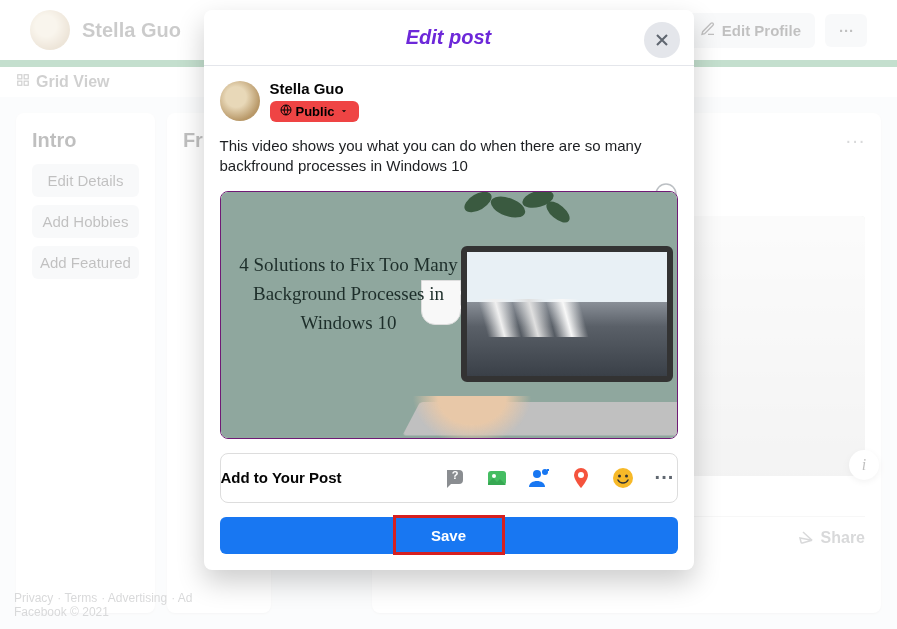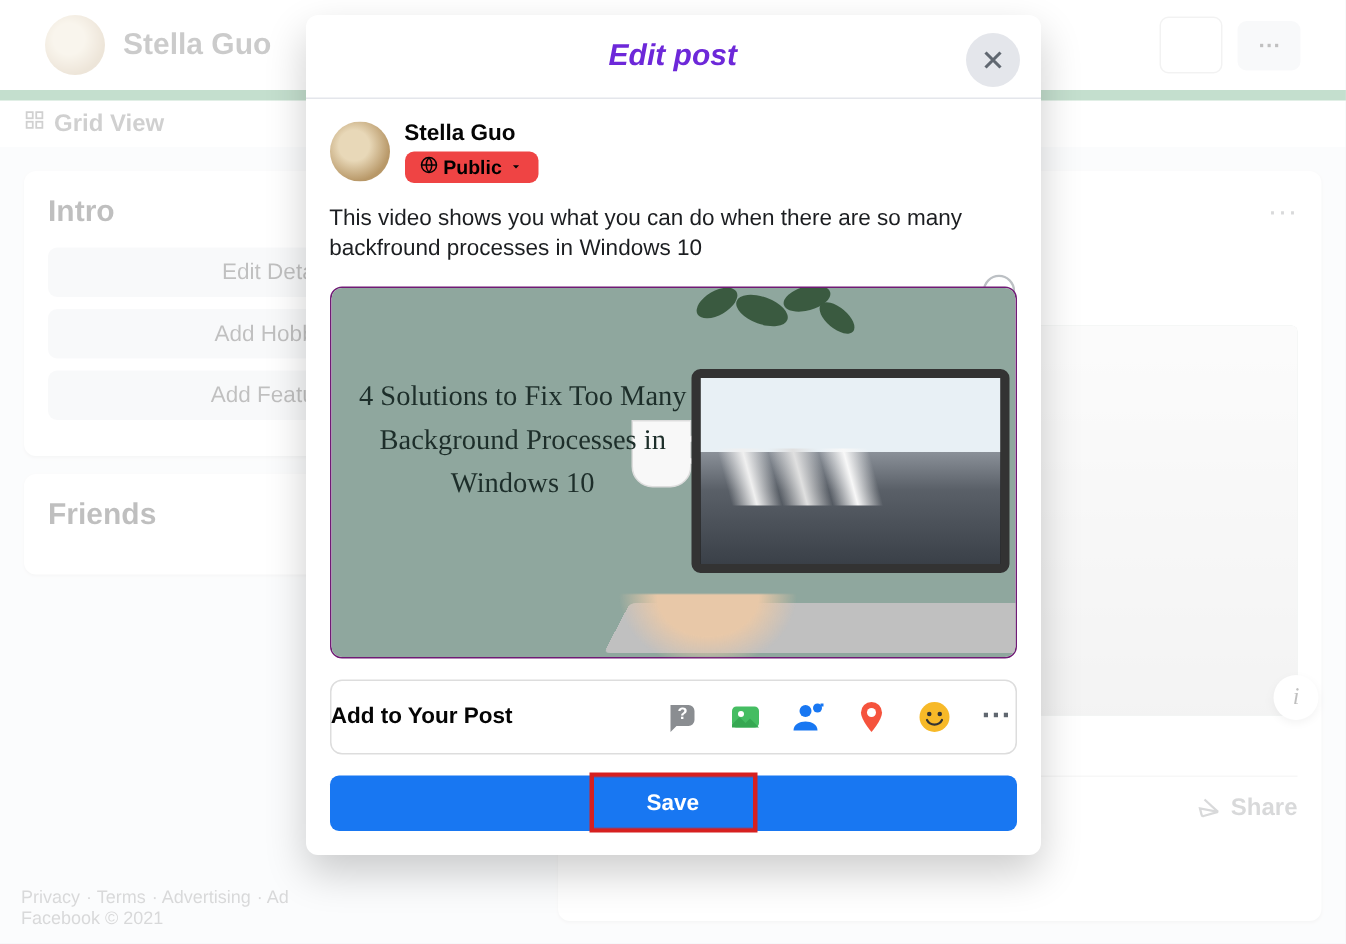--- a/index.html
+++ b/index.html
@@ -12,21 +12,21 @@
     .bg-layer { width: 100%; height: 100%; position: absolute; filter: none; }
     .bg-header { display: flex; align-items: center; padding: 10px 30px; gap: 12px; background:#fff; }
     .avatar-sm { width: 40px; height: 40px; border-radius: 50%; background:#ccc; overflow:hidden; }
     .avatar-sm .dog { width:100%; height:100%; background: radial-gradient(circle at 40% 40%, #e8d8b8 30%, #b89868 70%); }
     .bg-name { font-size: 20px; color:#333; font-weight:600; }
     .bg-header-actions { margin-left:auto; display:flex; gap:10px; align-items:center; }
     .btn-light { background:#e4e6eb; border:none; border-radius:6px; padding:8px 14px; font-size:15px; font-weight:600; color:#050505; display:flex; gap:6px; align-items:center; cursor:pointer;}
     .btn-outline { background:#fff; border:1px solid #ccc; border-radius:6px; padding:6px 20px; height:38px; }
     .icon-btn { width:42px; text-align:center; }
     .bg-body { display:flex; gap:16px; padding:16px 16px 0 16px; }
-    .bg-left { width: 340px; display:flex; flex-direction:column; gap:12px; }
+    .bg-left { width: 340px; display:flex; flex-direction:row; gap:12px; }
     .card { background:#fff; border-radius:8px; padding:16px; box-shadow:0 1px 2px rgba(0,0,0,0.1); }
     .card h2 { font-size:20px; margin-bottom:12px; }
     .card .btn-full { display:block; width:100%; text-align:center; background:#e4e6eb; border:none; border-radius:6px; padding:8px; font-size:15px; font-weight:500; color:#050505; margin-bottom:8px; cursor:pointer;}
     .photo-row { display:flex; gap:6px; margin-top:10px;}
     .photo-thumb { width:70px; height:70px; border-radius:6px; background:#ddd; }
     .photo-colorful { background: conic-gradient(#e91e63, #ff9800, #4caf50, #2196f3, #9c27b0, #e91e63); filter: blur(1px); }
     .bg-right { flex:1; }
     .bg-right .feed-card { background:#fff; border-radius:8px; padding:16px; box-shadow:0 1px 2px rgba(0,0,0,0.1); position:relative; min-height:500px;}
     .feed-text { font-size:15px; color:#1c1e21; margin:60px 0 10px; }
     .feed-img-preview { width:100%; height:260px; background:#9bb3aa; border-radius:4px; position:relative; overflow:hidden;}
@@ -80,20 +80,28 @@
 <body>
 
 <div class="bg-layer">
   <div class="bg-header">
     <div class="avatar-sm">
         <div class="dog"></div>
       </div>
     <div class="bg-name">Stella Guo</div>
     <div class="bg-header-actions">
       <button class="btn-outline"></button>
+      <button class="btn-light">
+        <span>
+          <svg width="16" height="16" viewBox="0 0 24 24" fill="none" stroke="#050505" stroke-width="2">
+              <path d="M12 20h9M16.5 3.5a2.1 2.1 0 013 3L7 19l-4 1 1-4z"></path>
+            </svg>
+        </span>
+        <span>Edit Profile</span>
+      </button>
       <button class="btn-light icon-btn">···</button>
     </div>
   </div>
   <div style="background:#fff;padding:6px 16px;border-top:7px solid #15803d;">
     <div class="grid-view-text">
       <span>
         <svg width="14" height="14" viewBox="0 0 24 24" fill="none" stroke="#444" stroke-width="2">
             <rect x="3" y="3" width="7" height="7"></rect>
             <rect x="14" y="3" width="7" height="7"></rect>
             <rect x="3" y="14" width="7" height="7"></rect>

